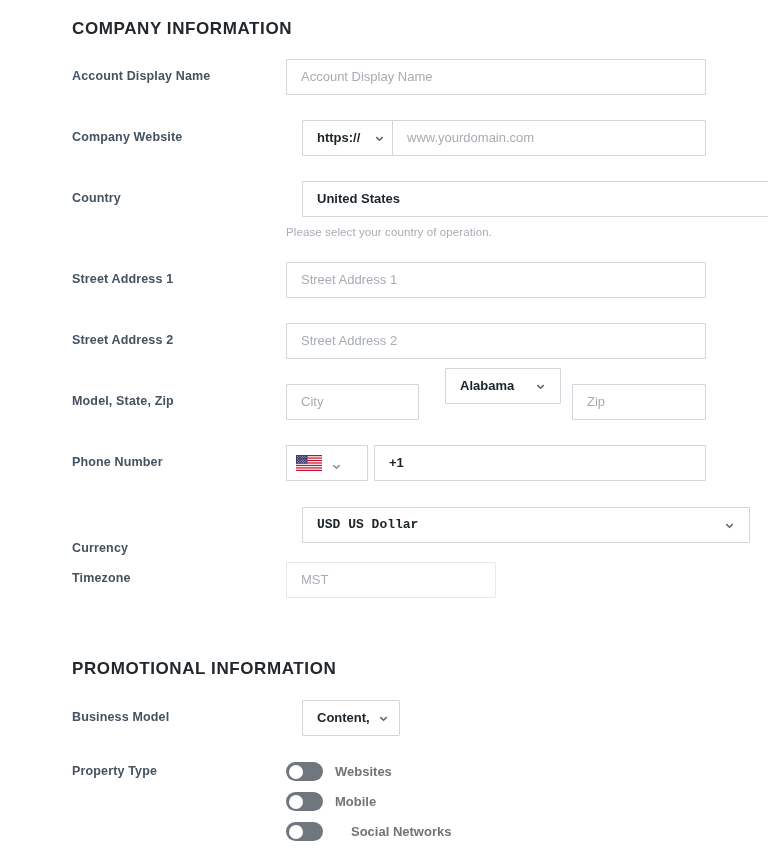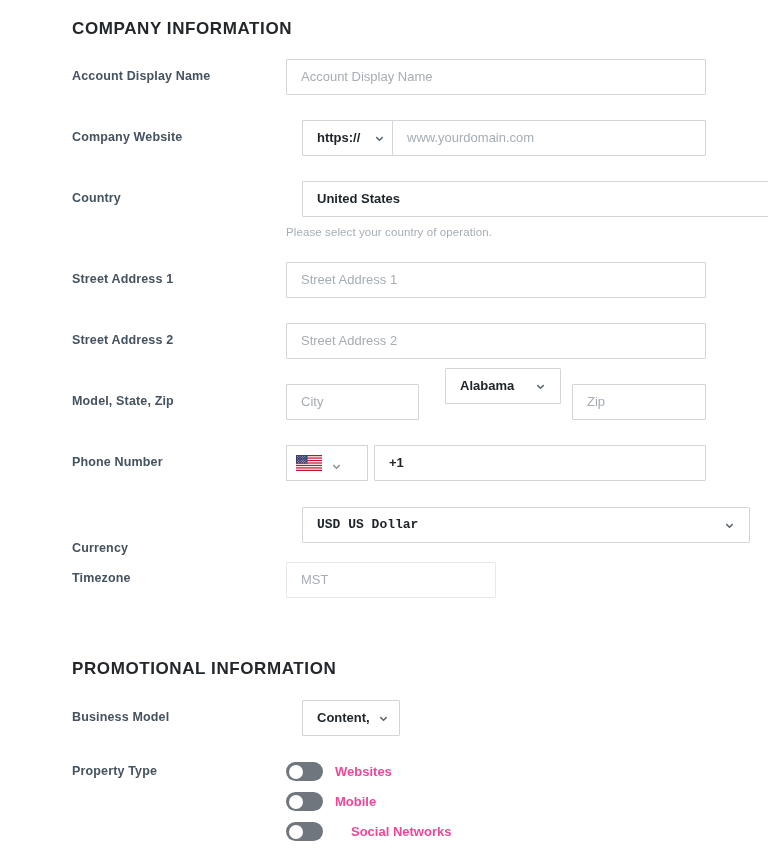--- a/index.html
+++ b/index.html
@@ -130,21 +130,21 @@
     left: 3px;
     width: 14px;
     height: 14px;
     border-radius: 50%;
     background: #ffffff;
   }
   .toggle-label {
     margin-left: 12px;
     font-size: 13px;
     font-weight: bold;
-    color: #ec4899;
+    color: #737373;
     white-space: nowrap;
   }
 
   .caret-svg { stroke: #5d666e; stroke-width: 1.6; fill: none; }
   .caret-svg-lite { stroke: #8b9399; stroke-width: 1.6; fill: none; }
 </style>
 </head>
 <body>
 
 <div class="page">

